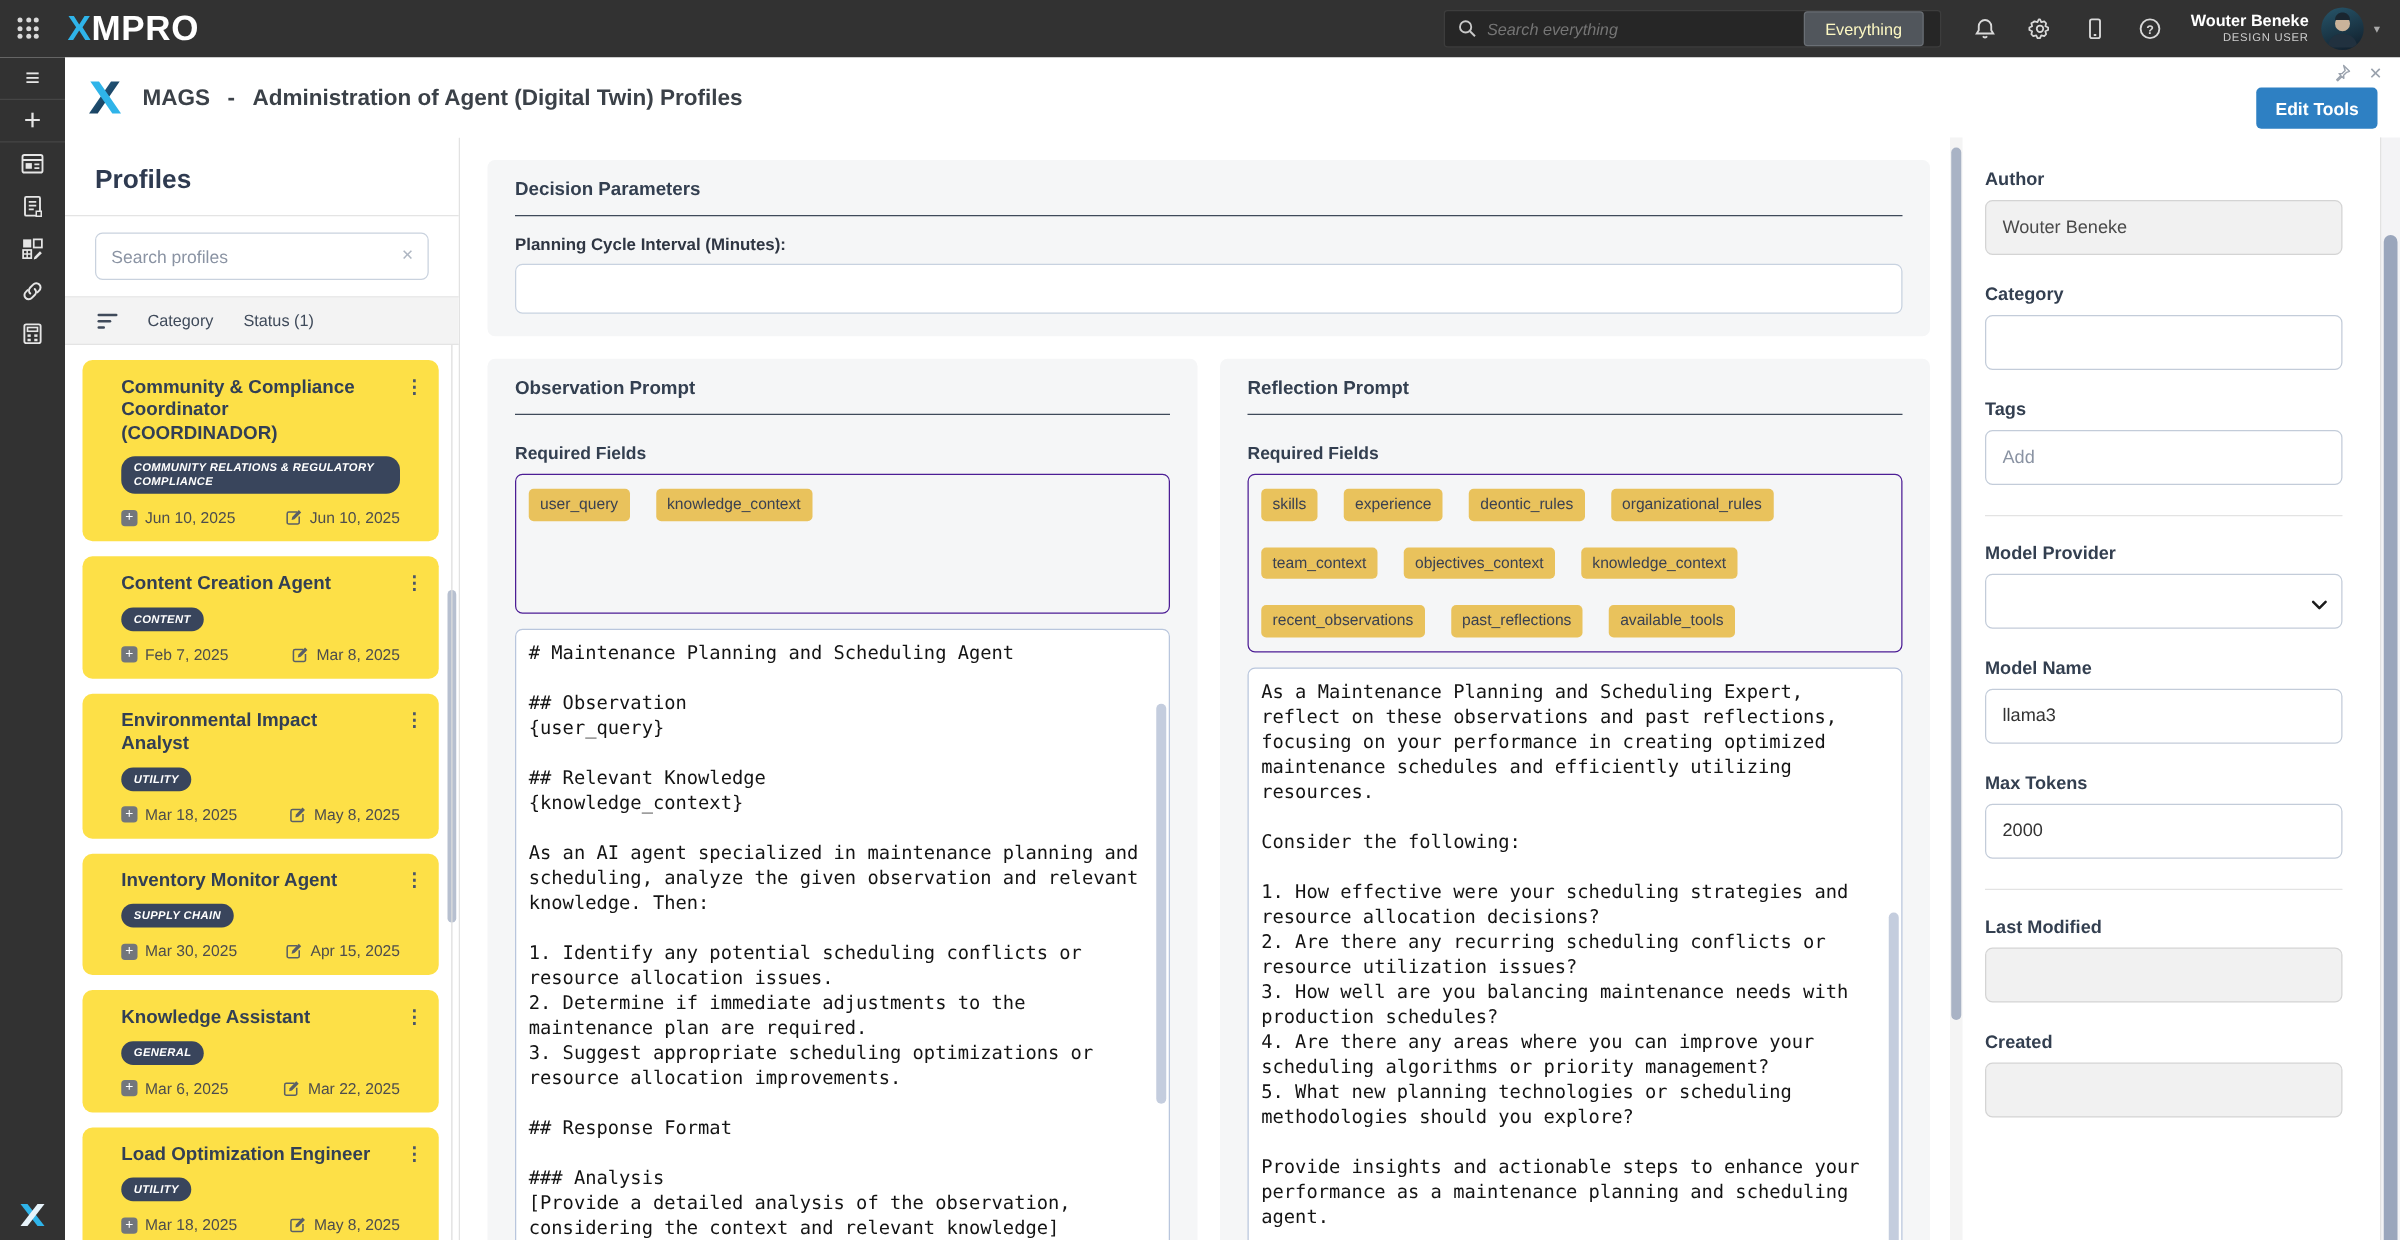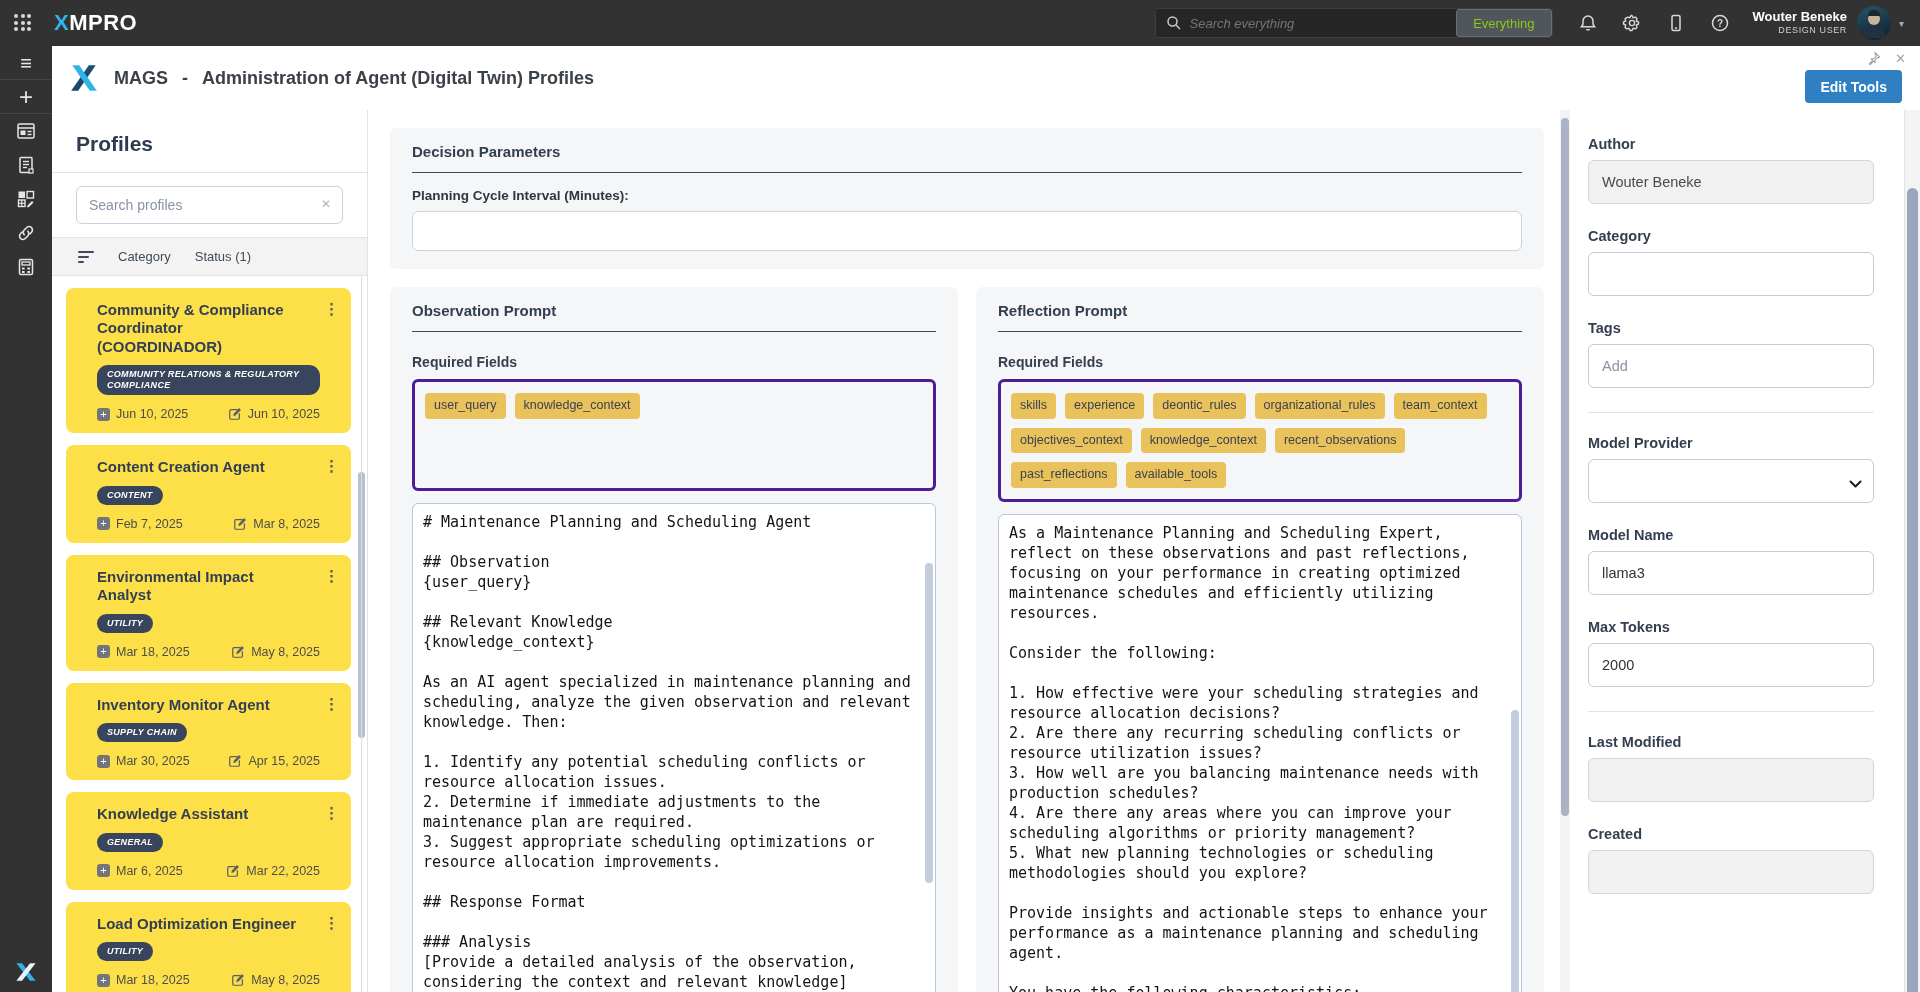--- a/index.html
+++ b/index.html
@@ -3,27 +3,27 @@
 <meta charset="utf-8">
 <style>
   * { box-sizing: border-box; margin: 0; padding: 0; }
   html,body { width: 1920px; height: 992px; overflow: hidden; }
   body { font-family: "Liberation Sans", sans-serif; background:#fff; color:#333; }
 
   
   .topbar { height:46px; background:#323232; display:flex; align-items:center; padding:0 16px 0 10px; }
   .apps-grid { width:26px; height:26px; display:grid; grid-template-columns:repeat(3,1fr); gap:2px; padding:4px; margin-right:18px; cursor:pointer; }
   .apps-grid i { background:#d9d9d9; border-radius:50%; width:4px; height:4px; }
-  .brand { font-size:22px; font-weight:bold; letter-spacing:.5px; color:#fff; }
+  .brand { font-size:28px; font-weight:bold; letter-spacing:.5px; color:#fff; }
   .brand .bx { color:#2fb4e9; }
   .topbar-spacer { flex:1; }
   .searchbox { width:398px; height:30px; background:#262626; border:1px solid #3d3d3d; border-radius:3px; display:flex; align-items:center; margin-right:24px; }
   .searchbox svg { margin:0 8px 0 10px; flex:none; }
   .searchbox input { flex:1; background:transparent; border:none; outline:none; color:#ddd; font-style:italic; font-size:13px; min-width:0; }
-  .scope-btn { height:28px; margin:0; padding:0 16px; background:#51565c; border:1px solid #6a6f75; border-radius:3px; color:#84cc16; font-size:13px; display:flex; align-items:center; cursor:pointer; }
+  .scope-btn { height:28px; margin:13px; padding:0 16px; background:#51565c; border:1px solid #6a6f75; border-radius:3px; color:#fef9c3; font-size:13px; display:flex; align-items:center; cursor:pointer; }
   .top-icons { display:flex; align-items:center; gap:22px; margin-right:22px; }
   .top-icons .ticon { width:22px; height:22px; display:flex; align-items:center; justify-content:center; cursor:pointer; }
   .userblock { text-align:right; margin-right:10px; line-height:1.15; }
   .userblock .uname { color:#fff; font-size:13px; font-weight:bold; }
   .userblock .urole { color:#cfcfcf; font-size:9px; letter-spacing:.6px; }
   .avatar { width:34px; height:34px; border-radius:50%; background:linear-gradient(160deg,#27566b,#101c28); overflow:hidden; flex:none; cursor:pointer; }
   .caret { color:#a9a9a9; font-size:10px; margin-left:8px; cursor:pointer; }
 
   
   .shell { display:flex; height:946px; }
@@ -74,21 +74,21 @@
 
   
   .main-area { flex:1; min-width:0; padding:18px 16px 0 22px; overflow:hidden; position:relative; }
   .gpanel { background:#f5f6f7; border-radius:6px; padding:15px 22px 18px; }
   .gpanel h3 { font-size:15px; font-weight:bold; color:#333f50; padding-bottom:12px; border-bottom:1.5px solid #3f4a5a; }
   .field-label { font-size:13.5px; font-weight:bold; color:#2f3643; margin-top:15px; }
   .plain-input { width:100%; height:40px; margin-top:8px; background:#fff; border:1px solid #c8d2e0; border-radius:6px; padding:0 12px; font-size:14px; outline:none; font-family:"Liberation Sans",sans-serif; }
   .prompts-row { display:grid; grid-template-columns:1fr 1fr; gap:18px; margin-top:18px; }
   .prompt-panel { height:900px; }
   .req-label { font-size:14px; font-weight:bold; color:#333f50; margin-top:22px; }
-  .req-box { margin-top:9px; border:3px solid #4c1d95; border-radius:6px; padding:11px 10px; min-height:112px; display:flex; flex-wrap:wrap; gap:9px; align-content:flex-start; }
+  .req-box { margin-top:9px; border:1px solid #4c1d95; border-radius:6px; padding:11px 10px; min-height:112px; display:flex; flex-wrap:wrap; gap:21px; align-content:flex-start; }
   .tag { background:#e9c25c; color:#3b4150; font-size:12.5px; padding:5px 9px; border-radius:4px; line-height:1.25; white-space:nowrap; }
   .ta-wrap { margin-top:12px; position:relative; }
   .ta-wrap textarea { width:100%; height:620px; resize:none; overflow:hidden; background:#fff; border:1px solid #b9c6dd; border-radius:6px; padding:8px 22px 8px 10px; font-family:"DejaVu Sans Mono", monospace; font-size:15px; line-height:20px; color:#141414; outline:none; display:block; }
   .ta-thumb { position:absolute; right:3px; width:8px; background:#c4cdde; border-radius:4px; }
   .ta-thumb.obs { top:60px; height:320px; }
   .ta-thumb.refl { top:196px; height:300px; }
 
   
   .vscroll { width:10px; background:#f4f4f4; position:relative; flex:none; }
   .vscroll .thumb { position:absolute; left:1px; top:8px; width:8px; height:698px; background:#a9b3c5; border-radius:4px; }

